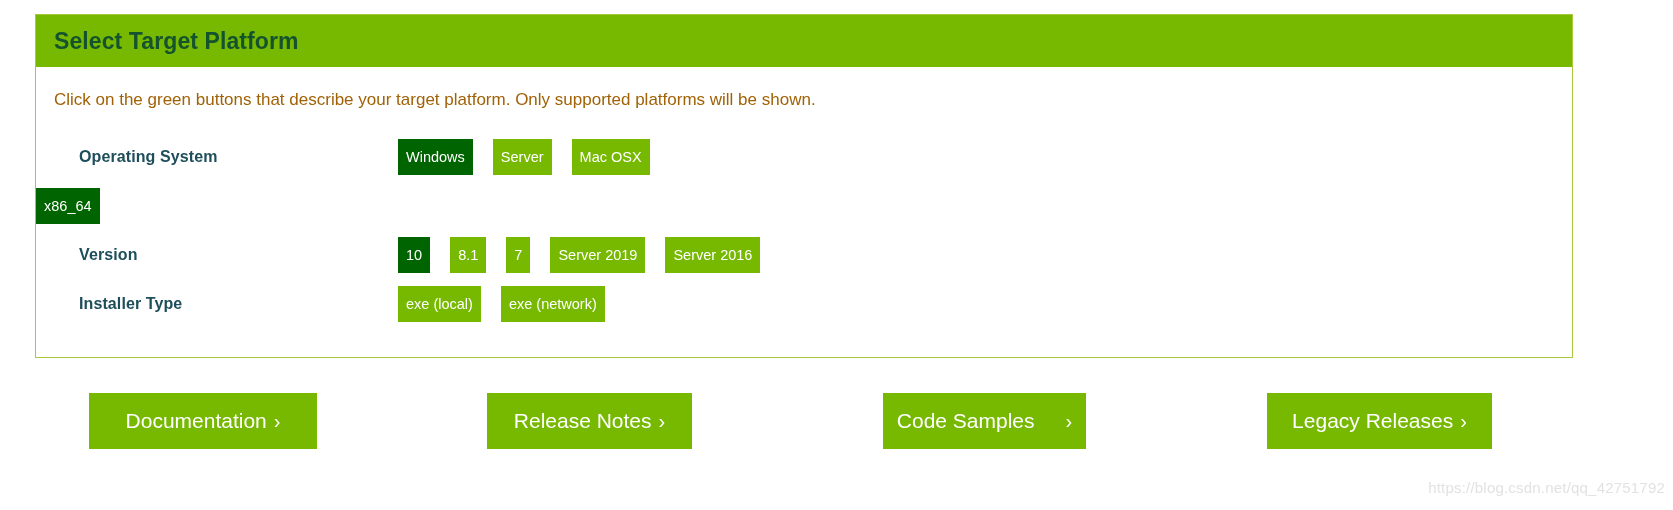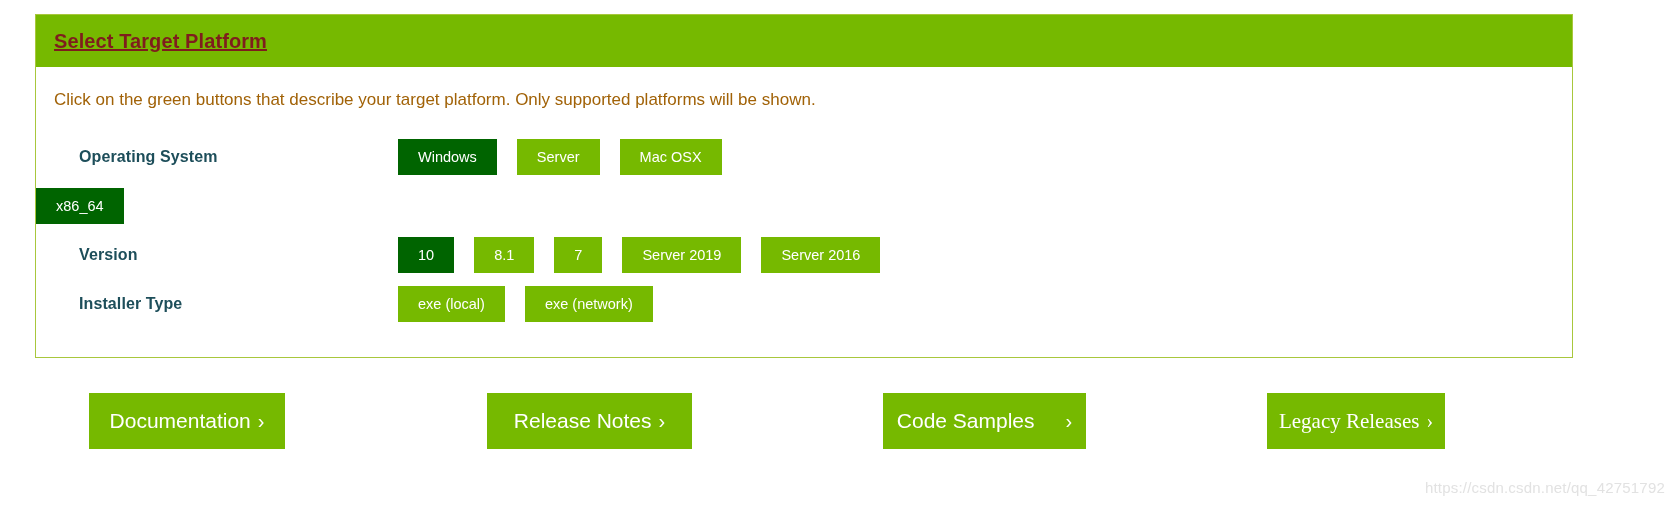--- a/index.html
+++ b/index.html
@@ -28,25 +28,24 @@
 
   #panel-header {
     background: #76b900;
     height: 52px;
     display: flex;
     align-items: center;
     padding: 0 0 0 18px;
     box-sizing: border-box;
   }
   #panel-header .title {
-    color: #7f1d1d;
-    font-size: 20px;
+    color: #14532d;
+    font-size: 23px;
     font-weight: bold;
     letter-spacing: 0.1px;
-    text-decoration: underline;
   }
 
   #panel-body {
     padding: 22px 0 28px 0;
   }
 
   .intro-text {
     color: #a16207;
     font-size: 17px;
     padding-left: 18px;
@@ -77,21 +76,21 @@
     flex-wrap: nowrap;
   }
 
   .opt-btn {
     background: #76b900;
     color: #ffffff;
     border: none;
     font-family: "Liberation Sans", sans-serif;
     font-size: 14.5px;
     height: 36px;
-    padding: 0 20px;
+    padding: 0 8px;
     margin-right: 20px;
     cursor: pointer;
     white-space: nowrap;
     display: inline-flex;
     align-items: center;
     justify-content: center;
     line-height: 1;
   }
   .opt-btn.selected {
     background: #006400;
@@ -182,31 +181,31 @@
             <button class="opt-btn">exe (local)</button>
             <button class="opt-btn">exe (network)</button>
           </div>
         </div>
       </div>
   </div>
 
 </div>
 
 <div id="bottom-links">
-    <button class="link-btn" style="left: 89px; width: 196px;">
+    <button class="link-btn" style="left: 89px; width: 228px;">
       <span>Documentation</span>
       <span class="chevron">›</span>
     </button>
     <button class="link-btn" style="left: 487px; width: 205px; text-align: right;">
       <span>Release Notes</span>
       <span class="chevron">›</span>
     </button>
     <button class="link-btn" style="left: 883px; width: 203px; gap: 24px;">
       <span>Code Samples</span>
       <span class="chevron">›</span>
     </button>
-    <button class="link-btn" style="left: 1267px; width: 178px; font-family: Liberation Serif, serif;">
+    <button class="link-btn" style="left: 1267px; width: 225px;">
       <span>Legacy Releases</span>
       <span class="chevron">›</span>
     </button>
   </div>
 
-<div id="watermark">https://csdn.csdn.net/qq_42751792</div>
+<div id="watermark">https://blog.csdn.net/qq_42751792</div>
 
 </body></html>

